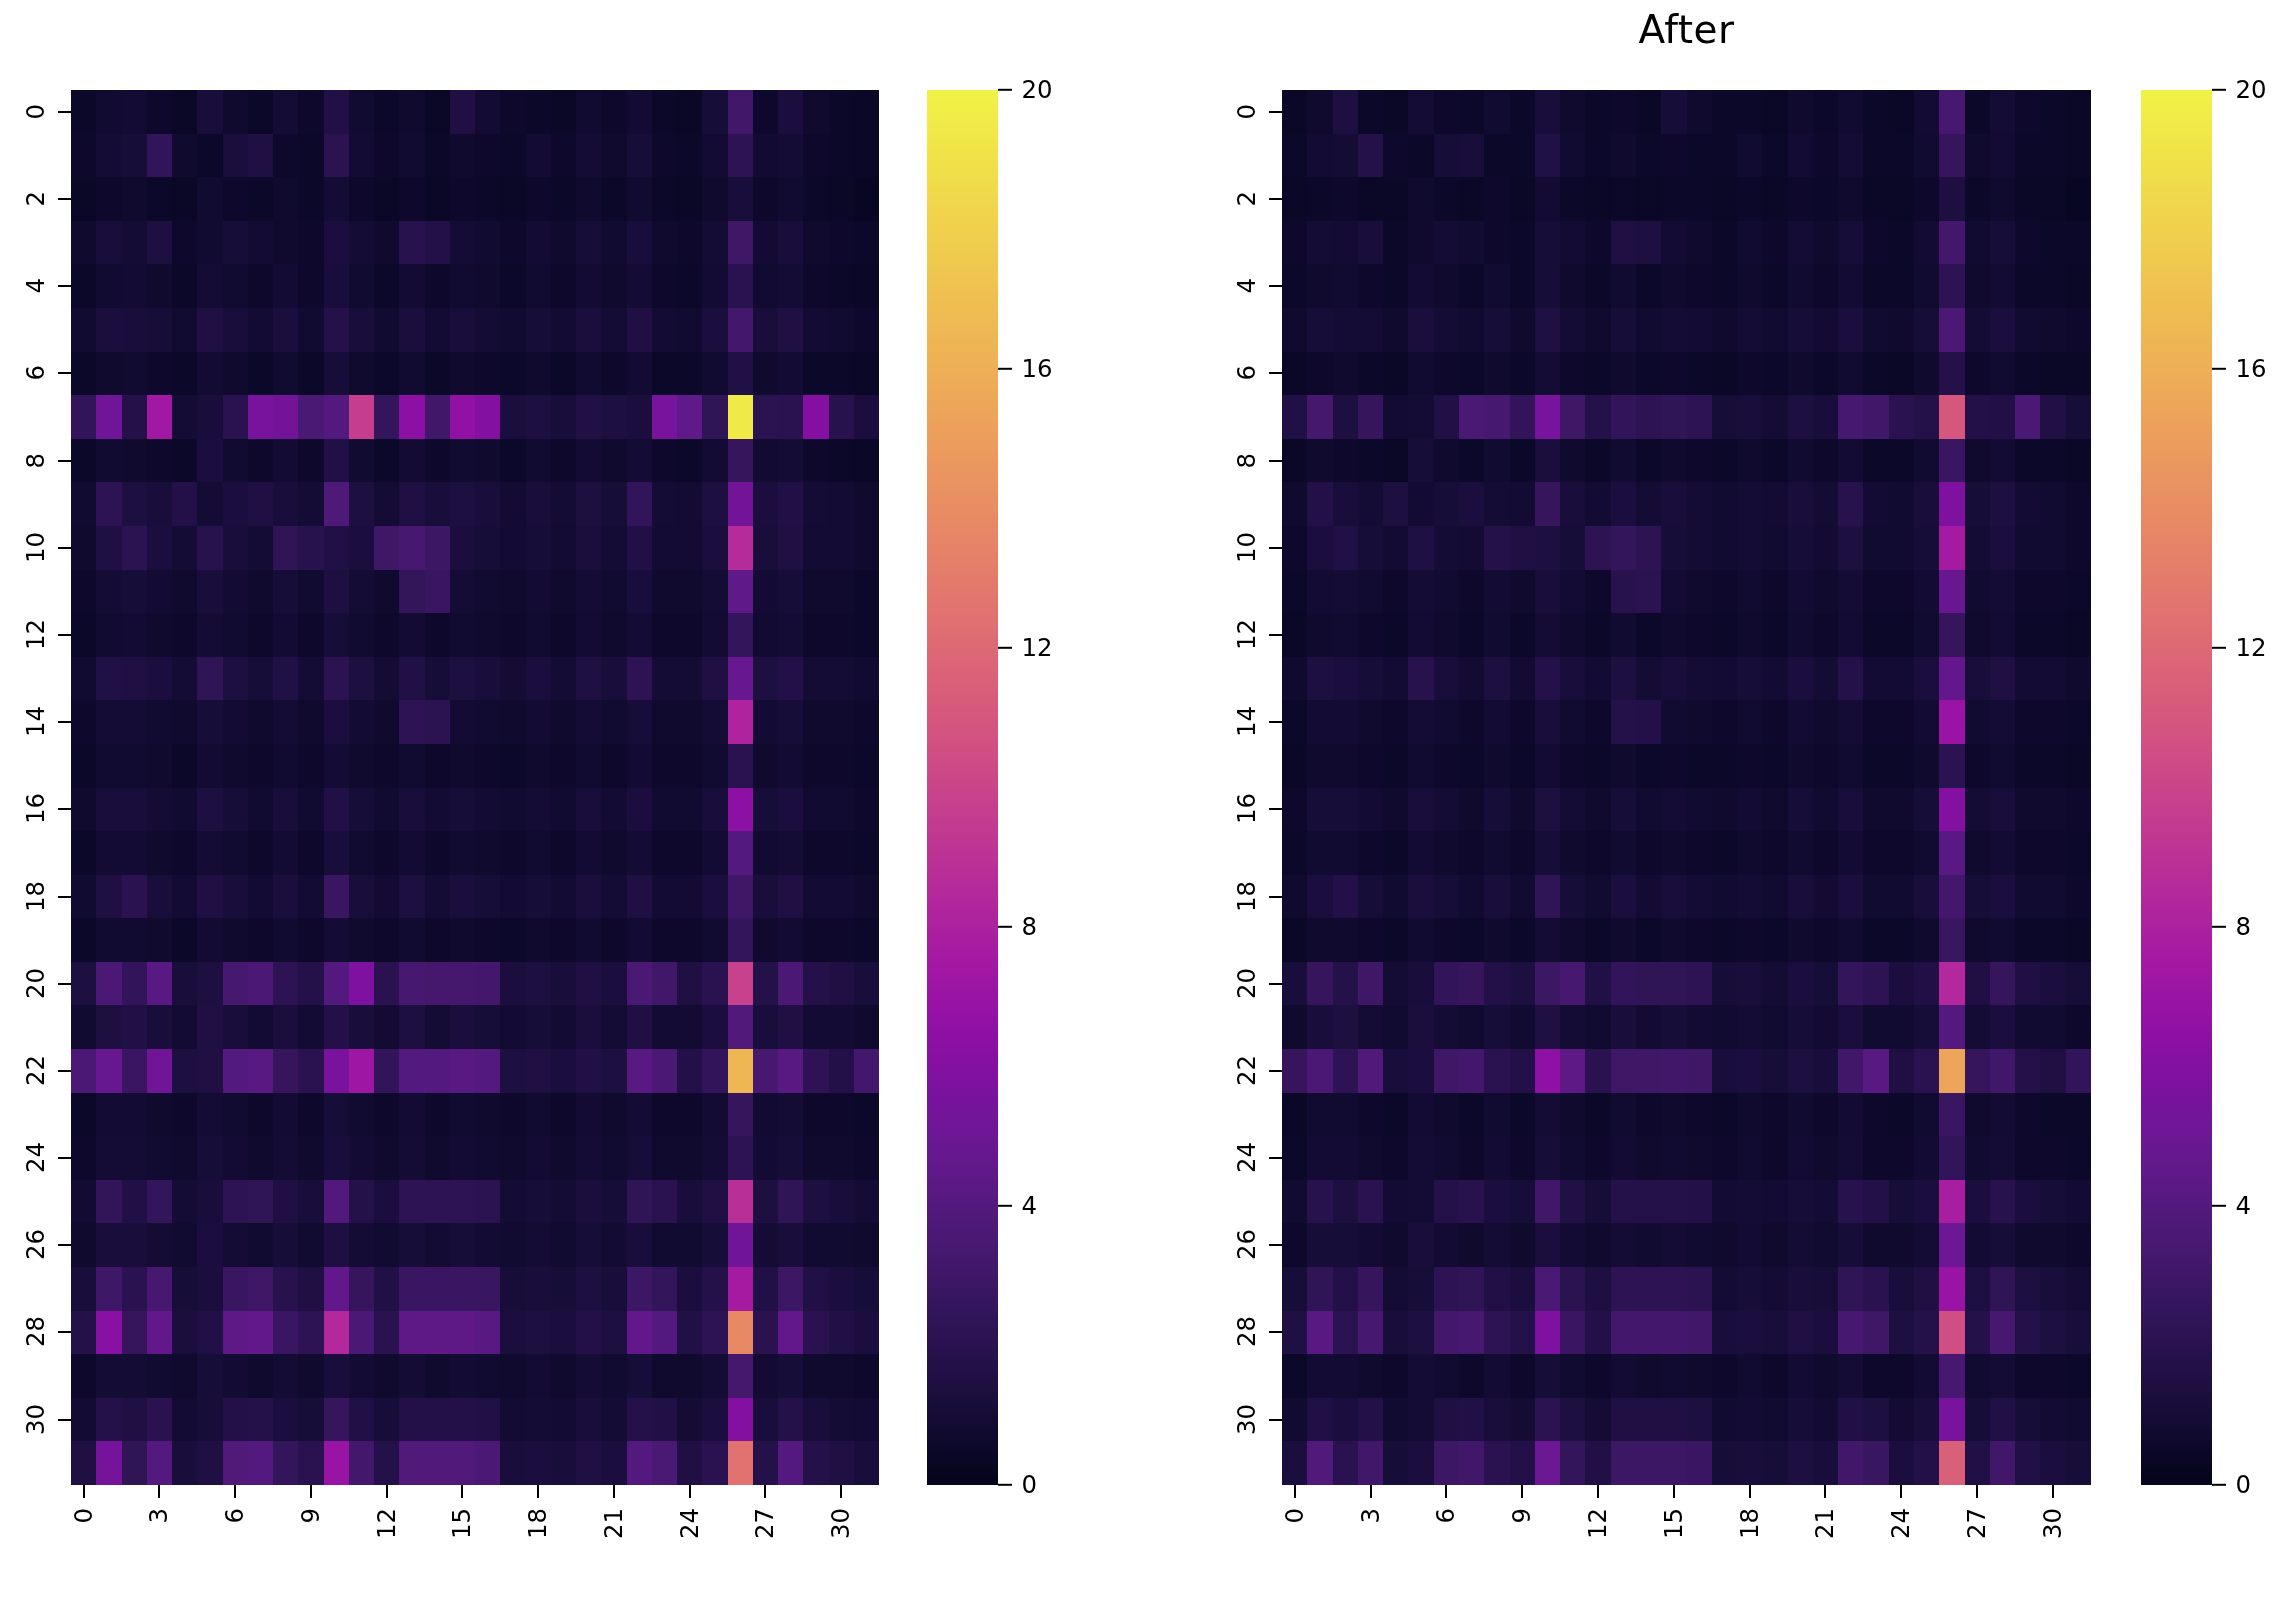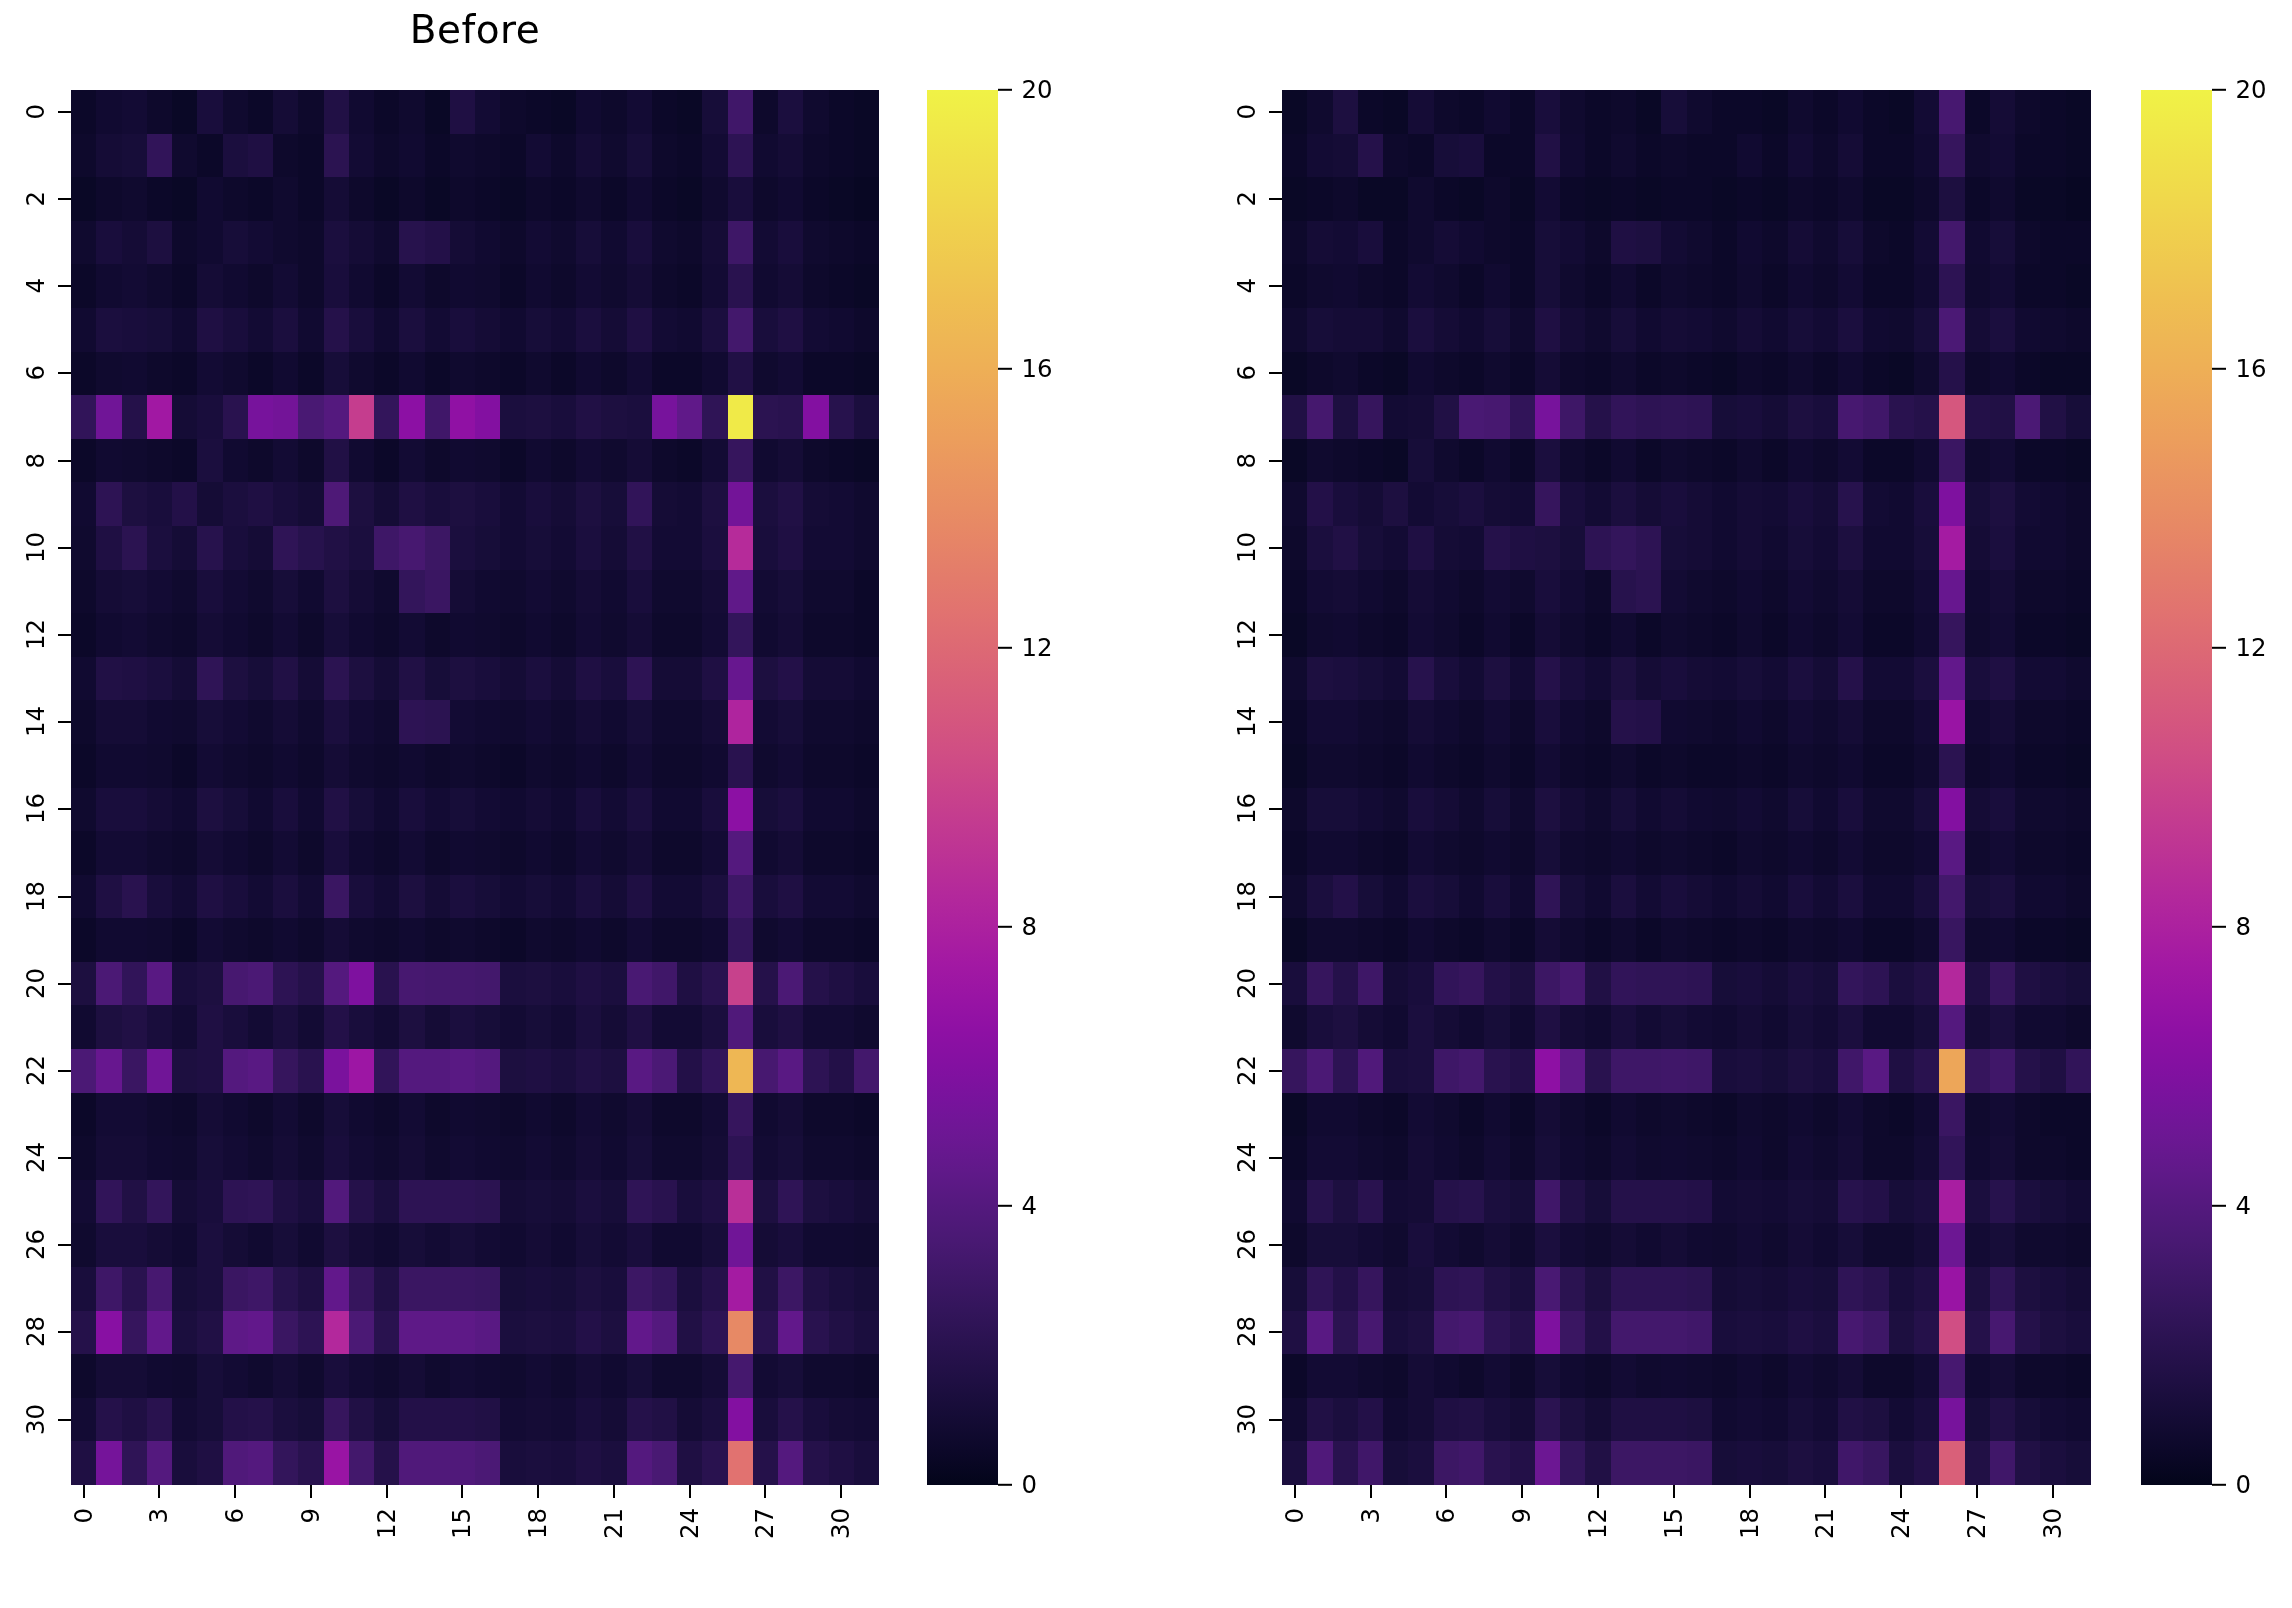--- a/index.html
+++ b/index.html
@@ -54,21 +54,20 @@
   .cbar{position:absolute;}
   .cbar-grad{position:absolute;inset:0;}
   .cbtick{position:absolute;left:100%;display:flex;align-items:center;}
   .cbtick .tmark{width:13.6px;height:2.3px;background:#000;display:block;}
   .cbtick .tlabel{font-size:24.4px;color:#000;margin-left:10px;line-height:1;white-space:nowrap;}
 </style>
 </head>
 <body>
 
 <div class="panel" style="left:0;width:1146px;">
-  <div class="panel-title" style="left:71px;width:808px;top:7.2px;">Before</div>
 
   <div class="hm-wrap" style="left:71px;top:90px;width:808px;height:1395px;">
     <div class="heatmap" id="hm-before" style="inset:0;">
         <i style="background:rgb(12,8,41)"></i>
         <i style="background:rgb(17,10,49)"></i>
         <i style="background:rgb(19,11,52)"></i>
         <i style="background:rgb(14,9,44)"></i>
         <i style="background:rgb(10,8,38)"></i>
         <i style="background:rgb(25,13,60)"></i>
         <i style="background:rgb(16,10,47)"></i>
@@ -1231,20 +1230,21 @@
         </div>
         <div class="cbtick" style="top:0%;transform:translateY(-50%);">
           <span class="tmark"></span>
           <span class="tlabel">20</span>
         </div>
       </div>
   </div>
 </div>
 
 <div class="panel" style="left:1146px;width:1146px;">
+  <div class="panel-title" style="left:136px;width:809px;top:7.2px;">After</div>
 
   <div class="hm-wrap" style="left:136px;top:90px;width:809px;height:1395px;">
     <div class="heatmap" id="hm-after" style="inset:0;">
         <i style="background:rgb(10,8,38)"></i>
         <i style="background:rgb(16,10,47)"></i>
         <i style="background:rgb(29,15,64)"></i>
         <i style="background:rgb(12,8,41)"></i>
         <i style="background:rgb(10,8,38)"></i>
         <i style="background:rgb(21,12,54)"></i>
         <i style="background:rgb(14,9,44)"></i>

